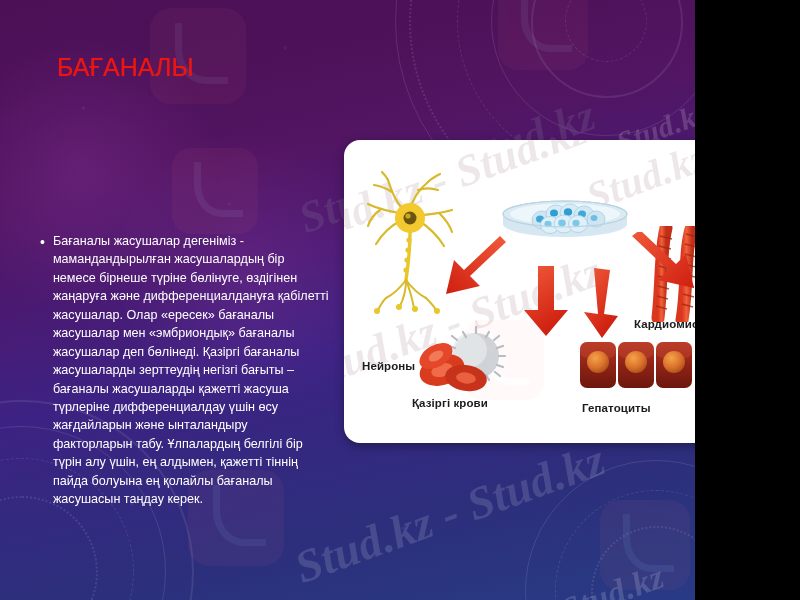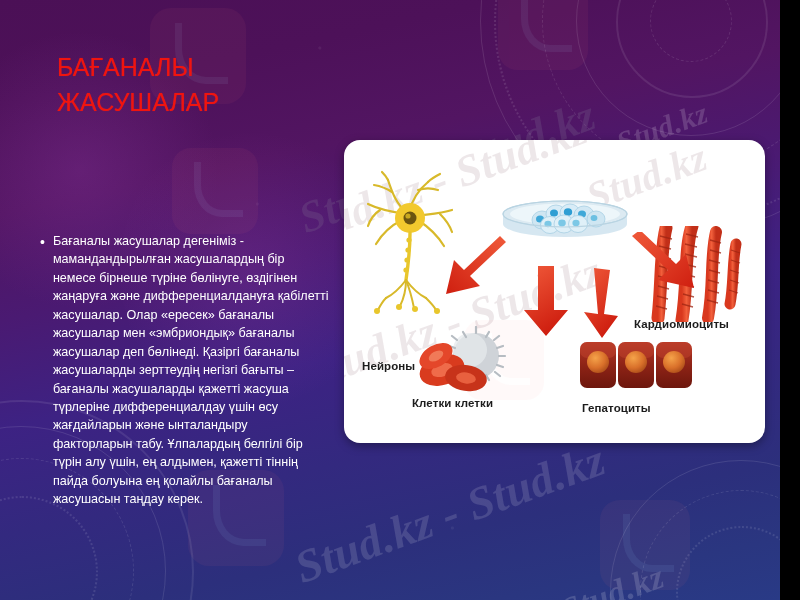--- a/index.html
+++ b/index.html
@@ -2,21 +2,21 @@
 <html><head>
 <meta charset="utf-8">
 <style>
   html, body {
     margin: 0;
     padding: 0;
     background: #000;
   }
   #slide {
     position: relative;
-    width: 780px;
+    width: 695px;
     height: 600px;
     overflow: hidden;
     font-family: "Liberation Sans", sans-serif;
     background: linear-gradient(168deg,
         #4b1056 0%,
         #4d1159 14%,
         #521562 28%,
         #4a1a72 42%,
         #3d2283 56%,
         #33297f 70%,
@@ -249,21 +249,20 @@
       </div>
   </div>
   <div class="wm-logo" style="left:600px;top:500px;width:90px;height:90px;">
     <div class="sq">
         <div class="hook"></div>
       </div>
   </div>
 
   <div id="title">
     <div>БАҒАНАЛЫ</div>
-    <div>ЖАСУШАЛАР</div>
   </div>
 
   <div id="body-block">
     <span id="body-bullet">•</span>
     <span id="body-text">Бағаналы жасушалар дегеніміз - мамандандырылған жасушалардың бір немесе бірнеше түріне бөлінуге, өздігінен жаңаруға және дифференциалдануға қабілетті жасушалар. Олар «ересек» бағаналы жасушалар мен «эмбриондық» бағаналы жасушалар деп бөлінеді. Қазіргі бағаналы жасушаларды зерттеудің негізгі бағыты – бағаналы жасушаларды қажетті жасуша түрлеріне дифференциалдау үшін өсу жағдайларын және ынталандыру факторларын табу. Ұлпалардың белгілі бір түрін алу үшін, ең алдымен, қажетті тіннің пайда болуына ең қолайлы бағаналы жасушасын таңдау керек.</span>
   </div>
 
   <div class="wm dark" style="left:292px;top:196px;font-size:44px;transform:rotate(-20deg);">Stud.kz - Stud.kz</div>
   <div class="wm" style="left:288px;top:544px;font-size:46px;transform:rotate(-20deg);opacity:0.85;">Stud.kz - Stud.kz</div>
   <div class="wm" style="left:556px;top:594px;font-size:34px;transform:rotate(-20deg);">Stud.kz</div>
@@ -275,21 +274,21 @@
     <div class="wm onwhite" style="left:-46px;top:212px;font-size:44px;transform:rotate(-20deg);">Stud.kz - Stud.kz</div>
     <div class="wm onwhite" style="left:236px;top:36px;font-size:40px;transform:rotate(-20deg);">Stud.kz</div>
     <div class="wm-logo" style="left:120px;top:180px;width:80px;height:80px;opacity:0.07;">
       <div class="sq">
           <div class="hook"></div>
         </div>
     </div>
 
     <div class="dlabel" id="label-neurons">Нейроны</div>
     <div class="dlabel" id="label-cardio">Кардиомиоциты</div>
-    <div class="dlabel" id="label-blood">Клетки клетки</div>
+    <div class="dlabel" id="label-blood">Қазіргі крови</div>
     <div class="dlabel" id="label-hepato">Гепатоциты</div>
 
     <svg class="art" id="petri" viewBox="0 0 150 62">
       <ellipse cx="75" cy="20" rx="62" ry="13" fill="#dceaf2" stroke="#b9d4e2" stroke-width="1"></ellipse>
       <path d="M13 20 a62 13 0 0 0 124 0 v10 a62 13 0 0 1 -124 0 z" fill="#cfe3ee" opacity="0.85"></path>
       <ellipse cx="75" cy="20" rx="55" ry="10.5" fill="#eef7fb" opacity="0.9"></ellipse>
       <g>
         <ellipse cx="52" cy="26" rx="10" ry="9" fill="#cfe6f2" stroke="#a8cfe3" stroke-width="0.8"></ellipse>
         <ellipse cx="50" cy="25" rx="4" ry="3.6" fill="#3fa8d8"></ellipse>
         <ellipse cx="66" cy="20" rx="10" ry="9" fill="#d8ecf7" stroke="#a8cfe3" stroke-width="0.8"></ellipse>

